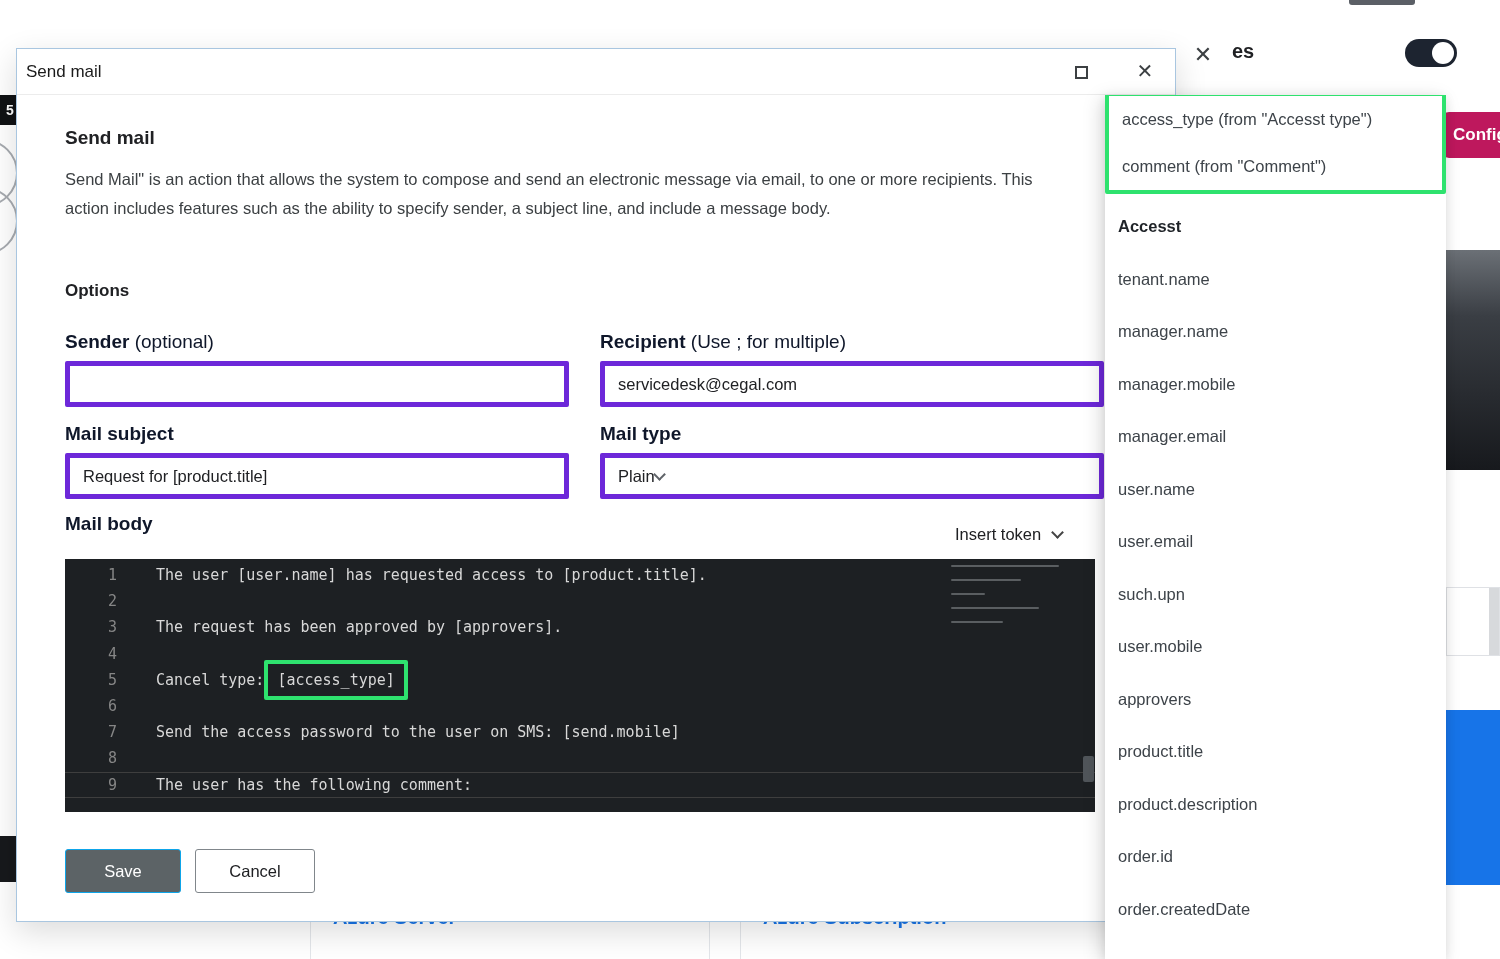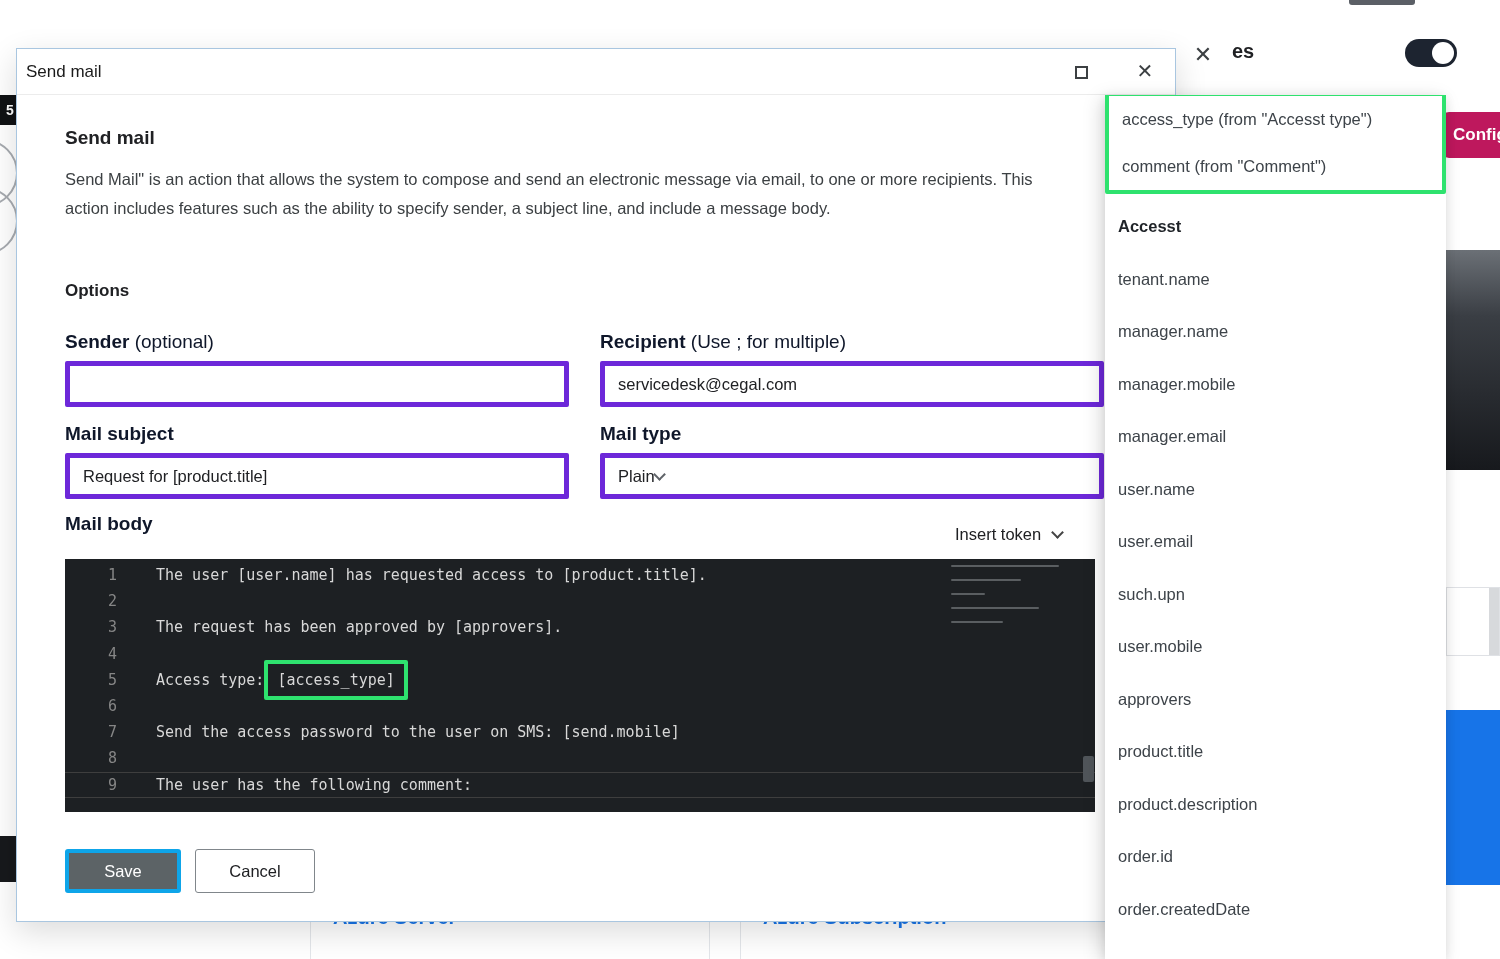--- a/index.html
+++ b/index.html
@@ -51,21 +51,21 @@
   .crow { display:flex; height:26.2px; align-items:center; width:100%; }
   .crow .lnum { width:52px; text-align:right; color:#868686; flex:0 0 52px; }
   .crow .ltext { margin-left:39px; color:#d8d8d8; white-space:pre; }
   .crow.current { box-shadow: inset 0 1px 0 #3e3e3e, inset 0 -1px 0 #3e3e3e; }
   .tok-hl { display:inline-block; border:4px solid #2ee26e; border-radius:2px; padding:7px 9px; margin:-7px -9px; }
   .minimap { position:absolute; right:16px; top:6px; width:128px; }
   .minimap .mbar { height:2px; background:#8d9296; opacity:.55; margin-bottom:5px; border-radius:1px; }
   .vscroll { position:absolute; right:1px; top:197px; width:11px; height:26px; background:#50555a; border-radius:2px; }
 
   .btn { position:absolute; top:800px; height:44px; font-size:16.5px; border-radius:3px; display:flex; align-items:center; justify-content:center; cursor:pointer; font-family:"Liberation Sans", sans-serif; }
-  .btn-save { left:48px; width:116px; background:#5c6366; border:4px solid #0ea5e9; color:#fff;text-align:center; }
+  .btn-save { left:48px; width:116px; background:#5c6366; border:1px solid #0ea5e9; color:#fff;text-align:center; }
   .btn-cancel { left:178px; width:120px; background:#fff; border:1px solid #80868b; color:#202124; }
 
   
   .token-menu { left:1105px; top:95px; width:341px; height:864px; background:#fff; box-shadow:-4px 4px 18px rgba(0,0,0,.15), 0 2px 10px rgba(0,0,0,.08); z-index:30; overflow:hidden; }
   .hl-group { border:4px solid #2ee26e; border-radius:2px; margin:-3px 0 6px 0; background:#fff; }
   .tmi { height:52.5px; display:flex; align-items:center; padding-left:13px; font-size:16.5px; color:#3d4349; cursor:pointer; white-space:nowrap; }
   .hl-group .tmi { height:47px; }
   .tmi.section { font-weight:700; color:#1f2328; cursor:default; height:53px; }
 </style>
 </head>
@@ -154,21 +154,21 @@
       <div class="crow">
           <span class="lnum">3</span>
           <span class="ltext">The request has been approved by [approvers].</span>
         </div>
       <div class="crow">
           <span class="lnum">4</span>
           <span class="ltext"></span>
         </div>
       <div class="crow">
           <span class="lnum">5</span>
-          <span class="ltext"><span>Access type: </span><span class="tok-hl">[access_type]</span></span>
+          <span class="ltext"><span>Cancel type: </span><span class="tok-hl">[access_type]</span></span>
         </div>
       <div class="crow">
           <span class="lnum">6</span>
           <span class="ltext"></span>
         </div>
       <div class="crow">
           <span class="lnum">7</span>
           <span class="ltext">Send the access password to the user on SMS: [send.mobile]</span>
         </div>
       <div class="crow">

